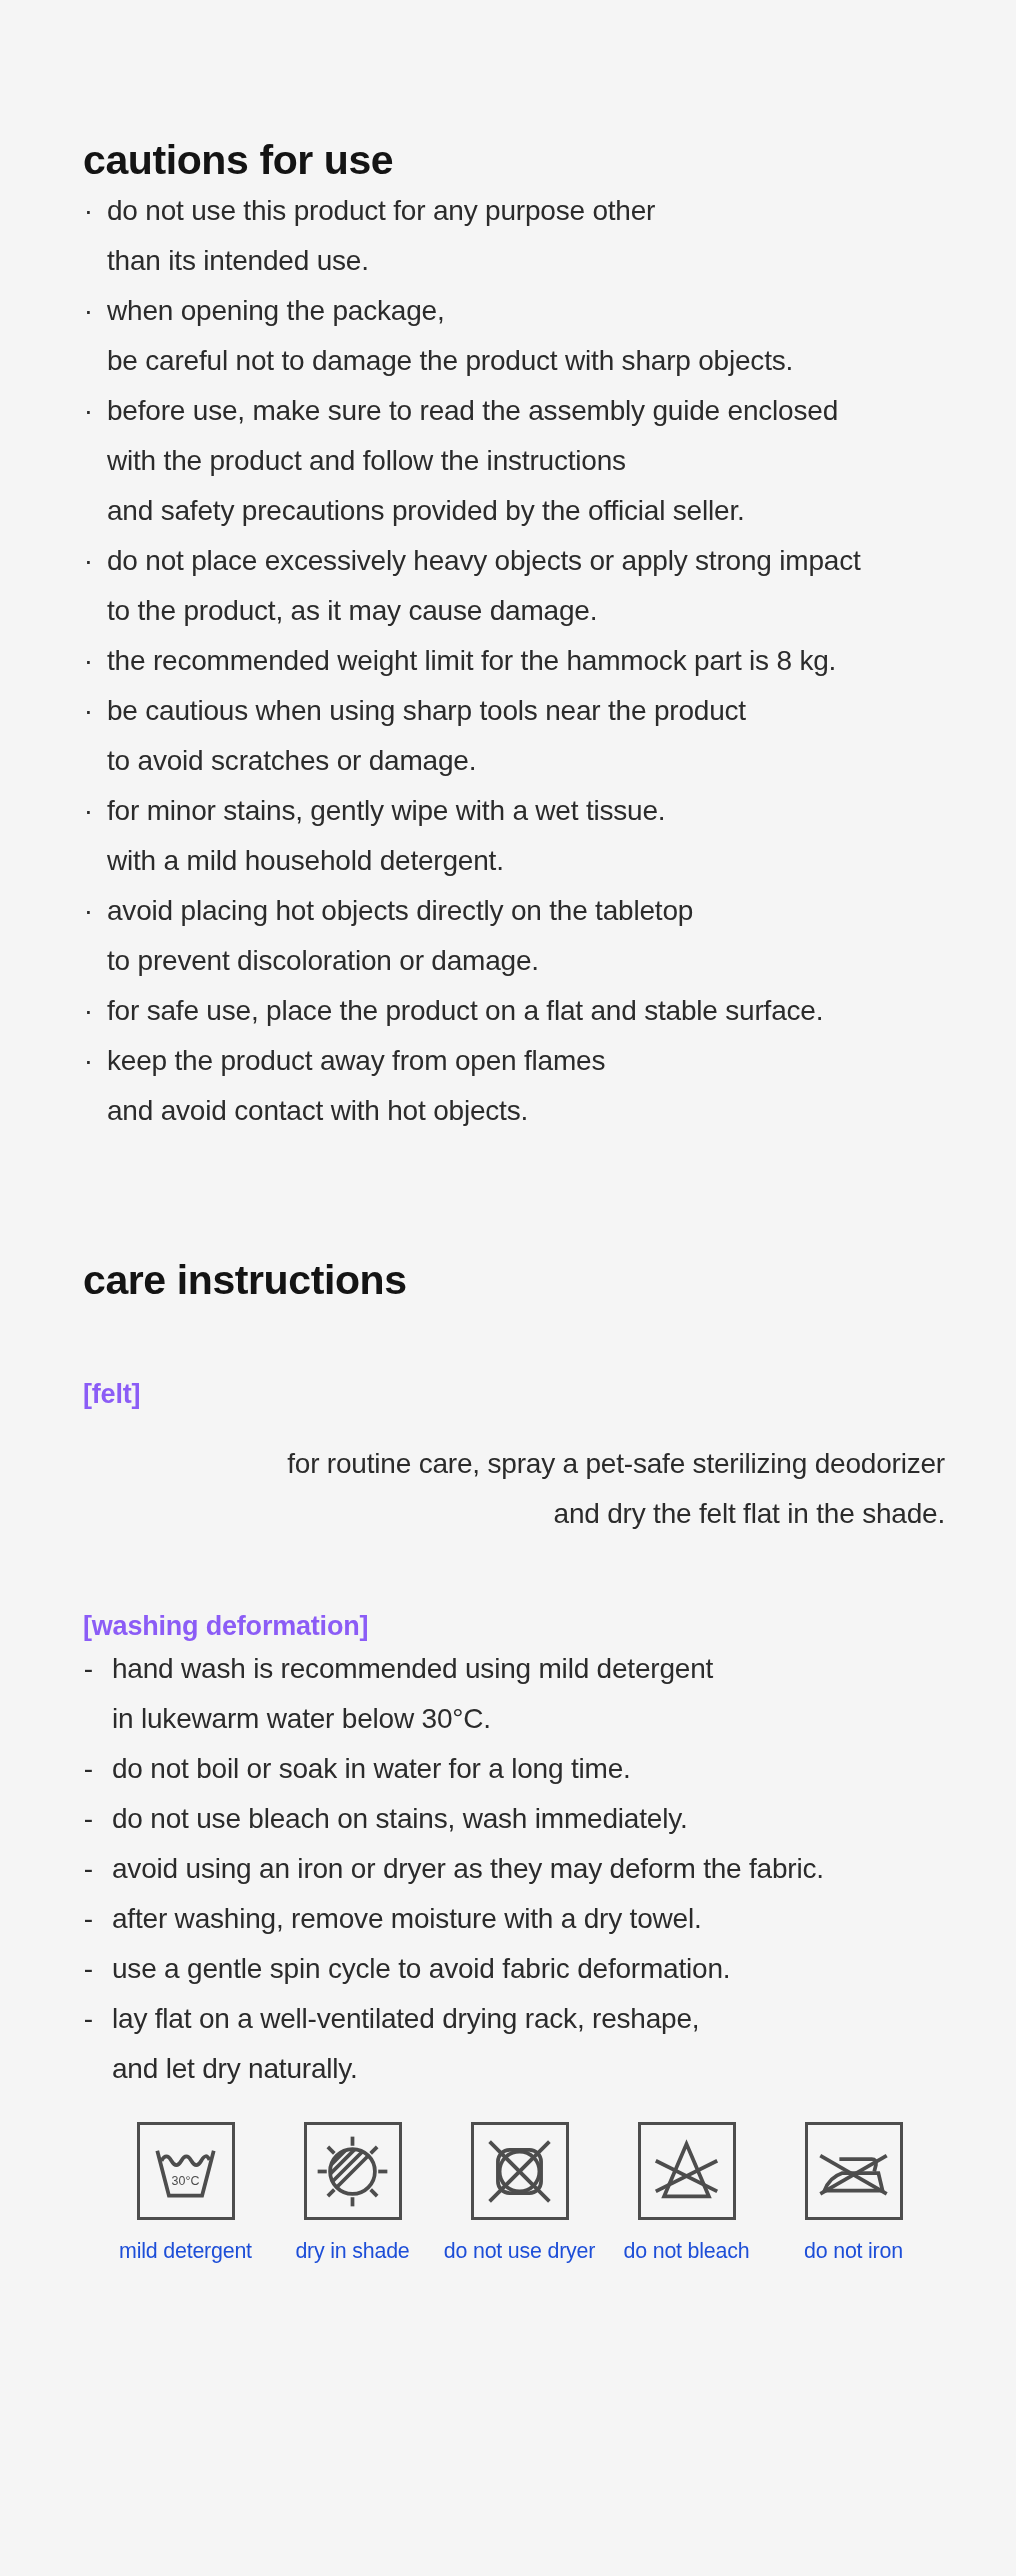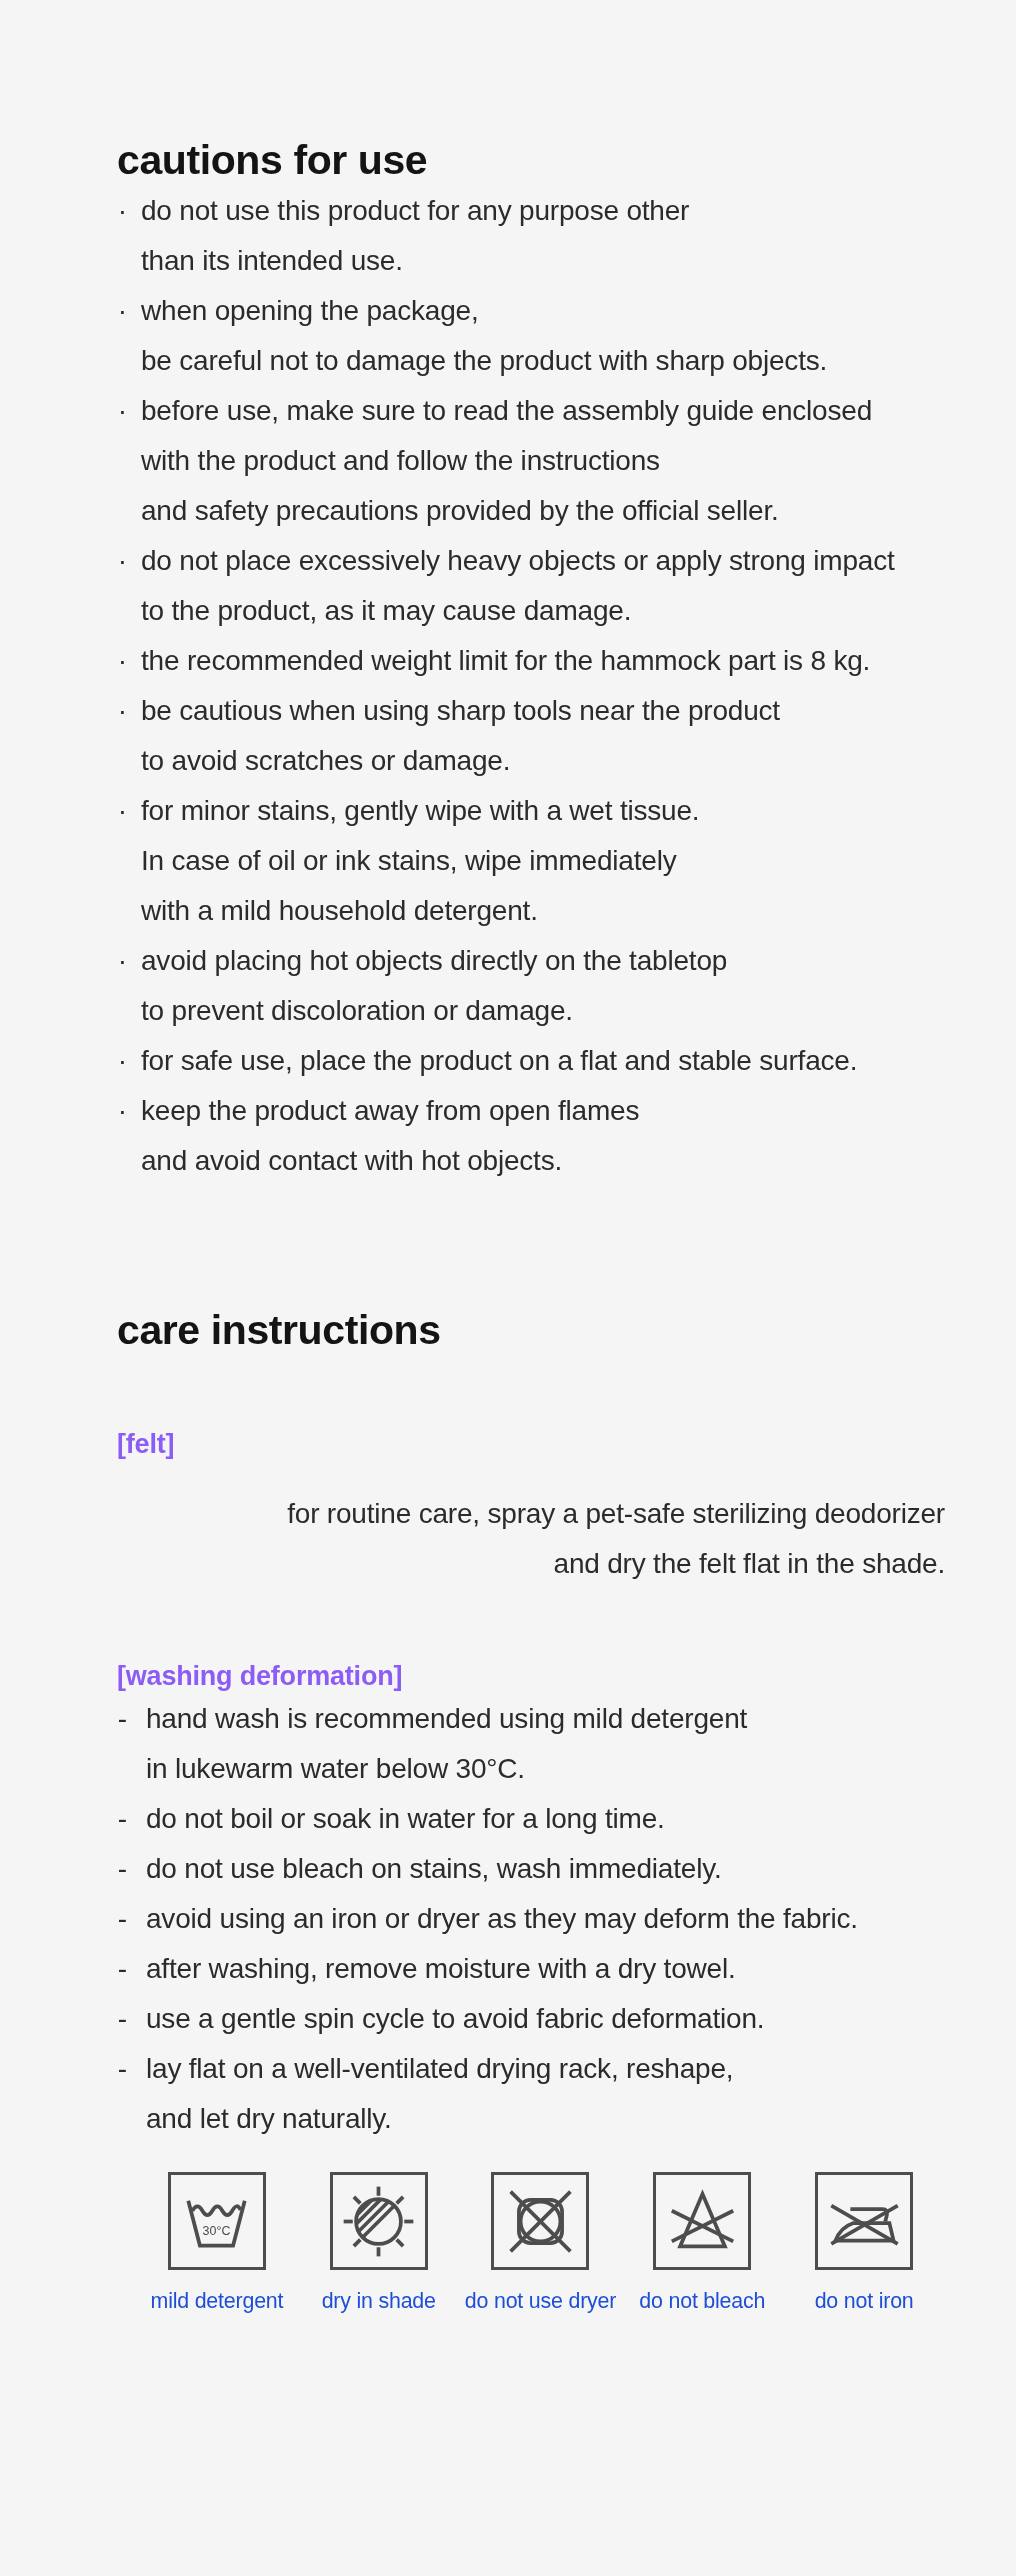--- a/index.html
+++ b/index.html
@@ -1,21 +1,21 @@
 <!DOCTYPE html>
 <html style="font-size:12.7px"><head>
 <meta charset="utf-8">
 <style>
   html,body{margin:0;padding:0;}
   body{
     width:1016px;height:2576px;overflow:hidden;
     background:#f5f5f5;color:#2b2b2b;
     font-family:"Liberation Sans","DejaVu Sans",sans-serif;
   }
-  .content{padding:135px 71px 0 117px;}
+  .content{padding:135px 71px 0 83px;}
   h1.sec{
     font-size:41px;line-height:51px;font-weight:700;
     color:#141414;letter-spacing:-0.4px;margin:0;
   }
   #care-title{margin-top:119px;}
   .sub{
     font-size:27px;line-height:35px;font-weight:700;
     color:#8b5cf6;letter-spacing:-0.2px;margin:71px 0 0;
   }
   #washing-heading{margin-top:70px;}
@@ -72,21 +72,20 @@
     </li>
     <li>
       <div class="line c-line"><span class="marker">·</span><span>the recommended weight limit for the hammock part is 8 kg.</span></div>
     </li>
     <li>
       <div class="line c-line"><span class="marker">·</span><span>be cautious when using sharp tools near the product</span></div>
       <div class="line c-line"><span>to avoid scratches or damage.</span></div>
     </li>
     <li>
       <div class="line c-line"><span class="marker">·</span><span>for minor stains, gently wipe with a wet tissue.</span></div>
-      <div class="line c-line"><span>In case of oil or ink stains, wipe immediately</span></div>
       <div class="line c-line"><span>with a mild household detergent.</span></div>
     </li>
     <li>
       <div class="line c-line"><span class="marker">·</span><span>avoid placing hot objects directly on the tabletop</span></div>
       <div class="line c-line"><span>to prevent discoloration or damage.</span></div>
     </li>
     <li>
       <div class="line c-line"><span class="marker">·</span><span>for safe use, place the product on a flat and stable surface.</span></div>
     </li>
     <li>

